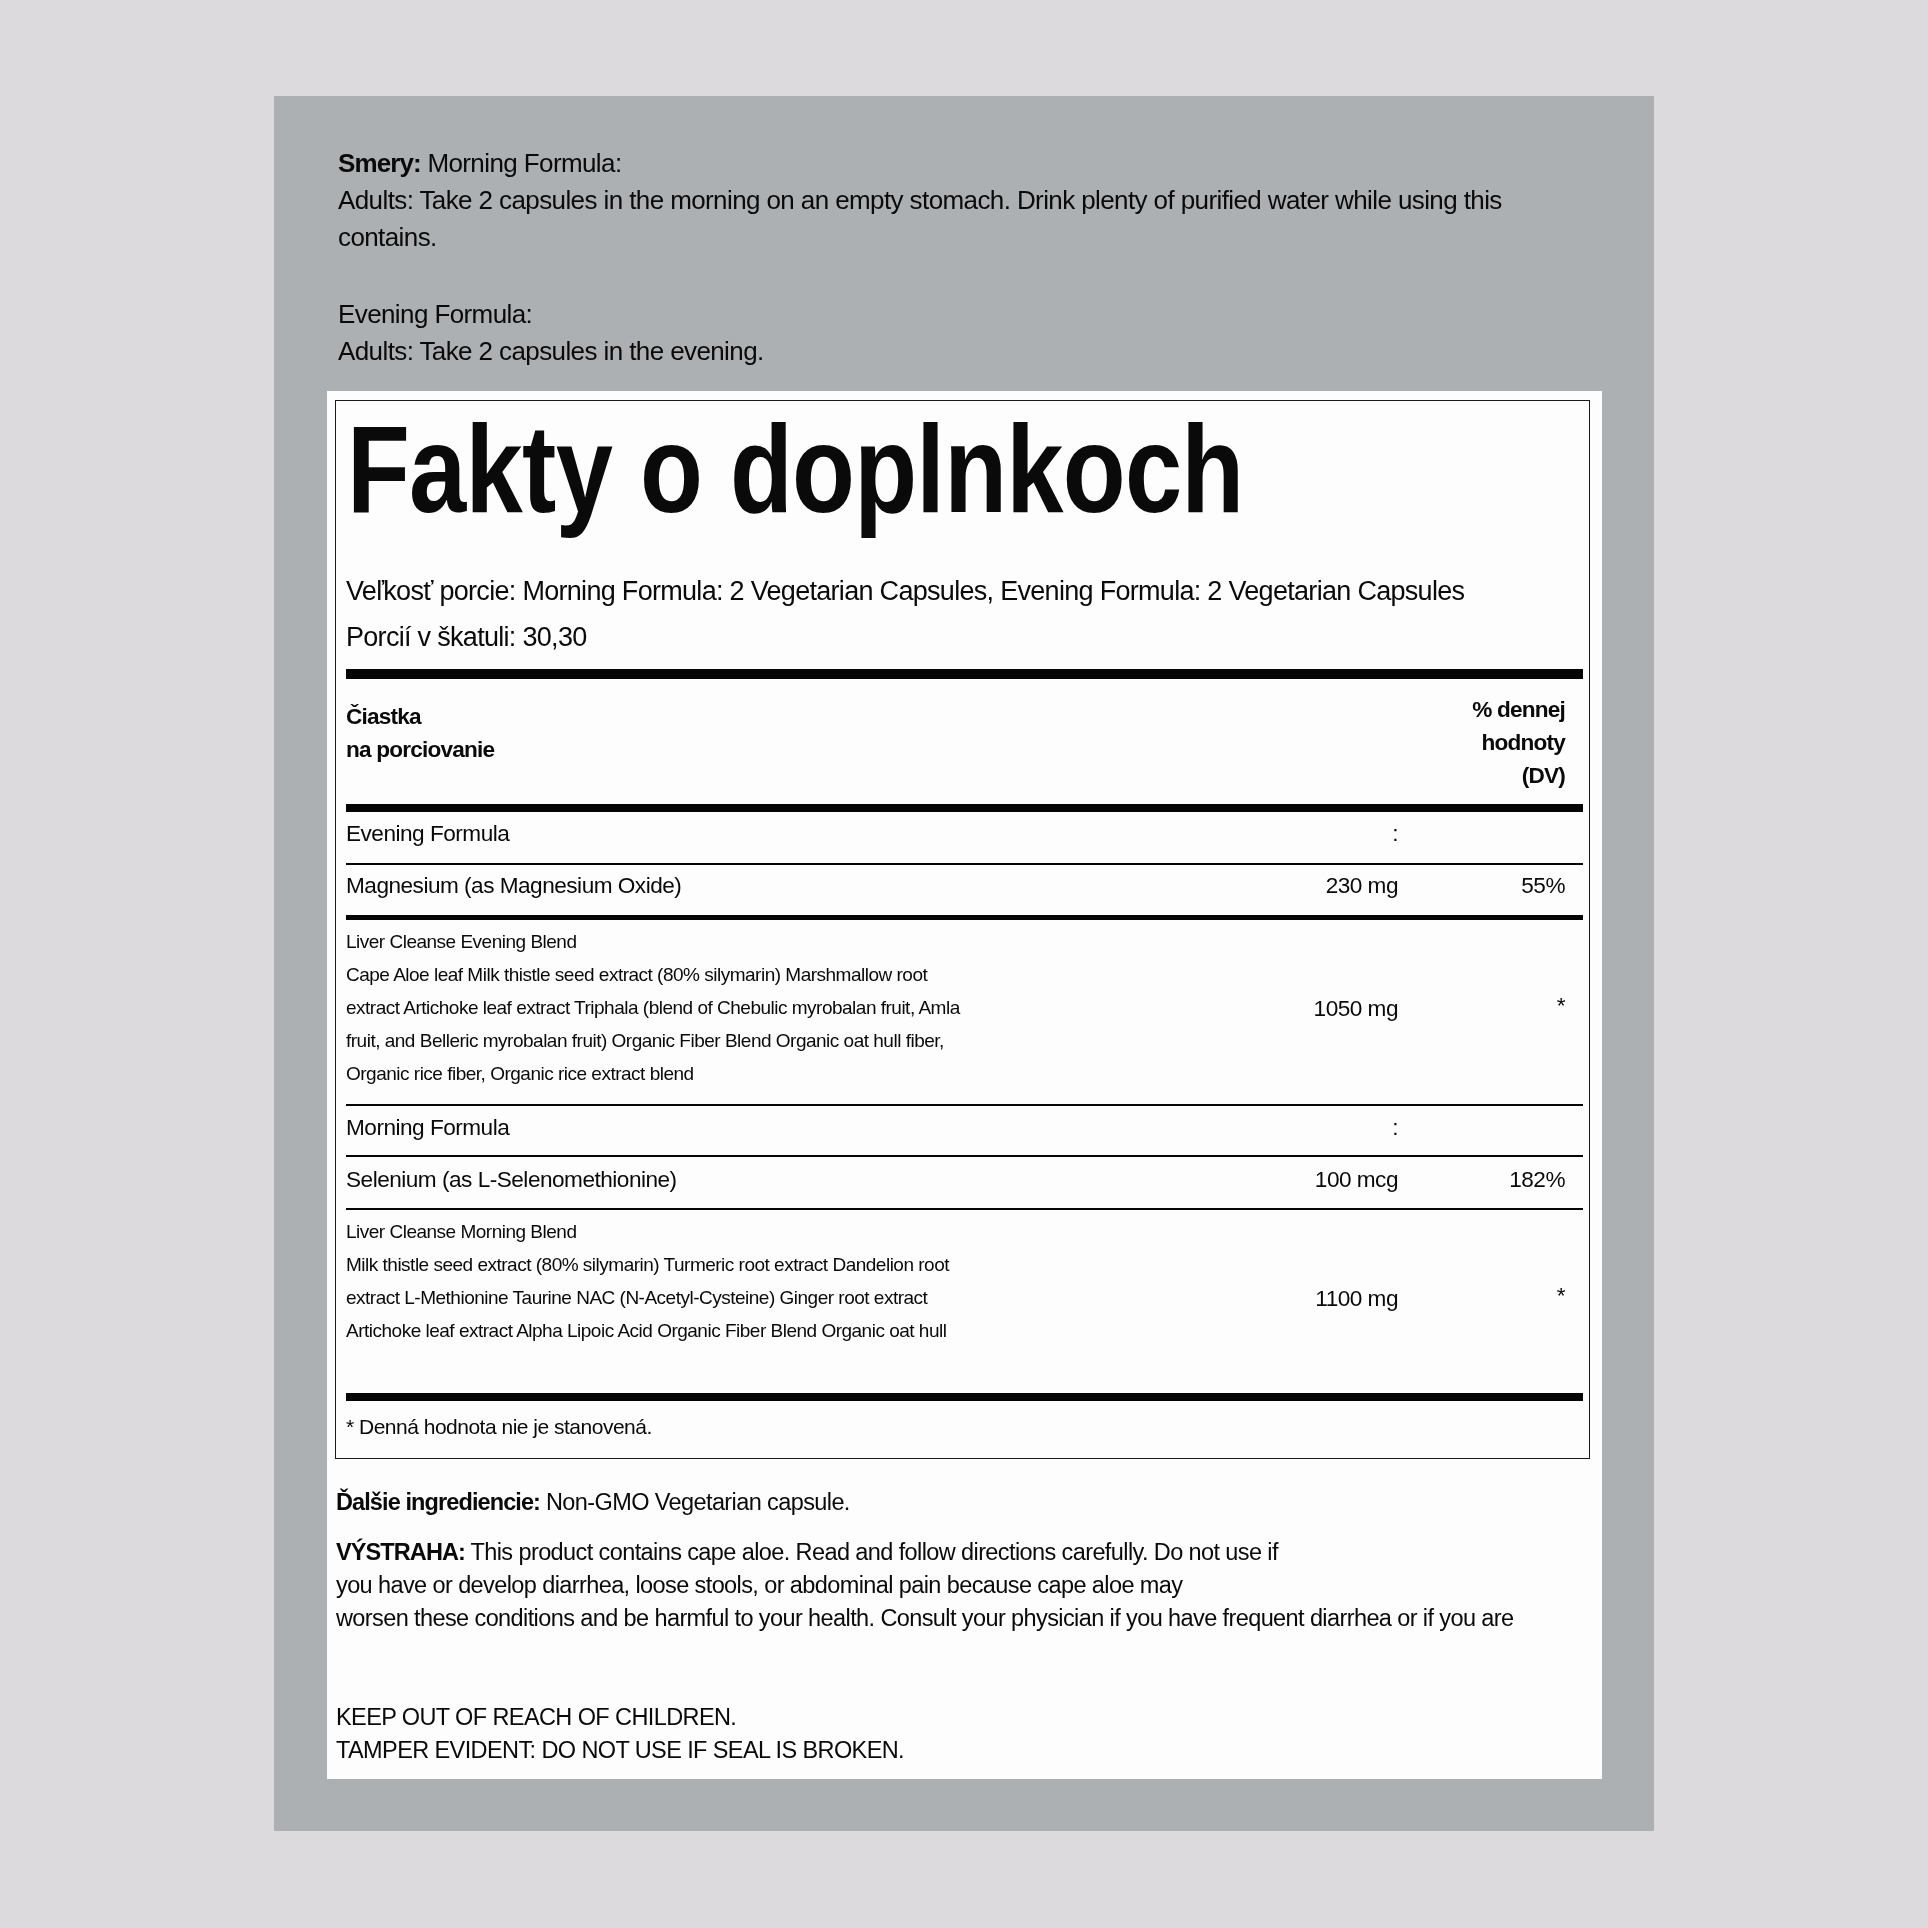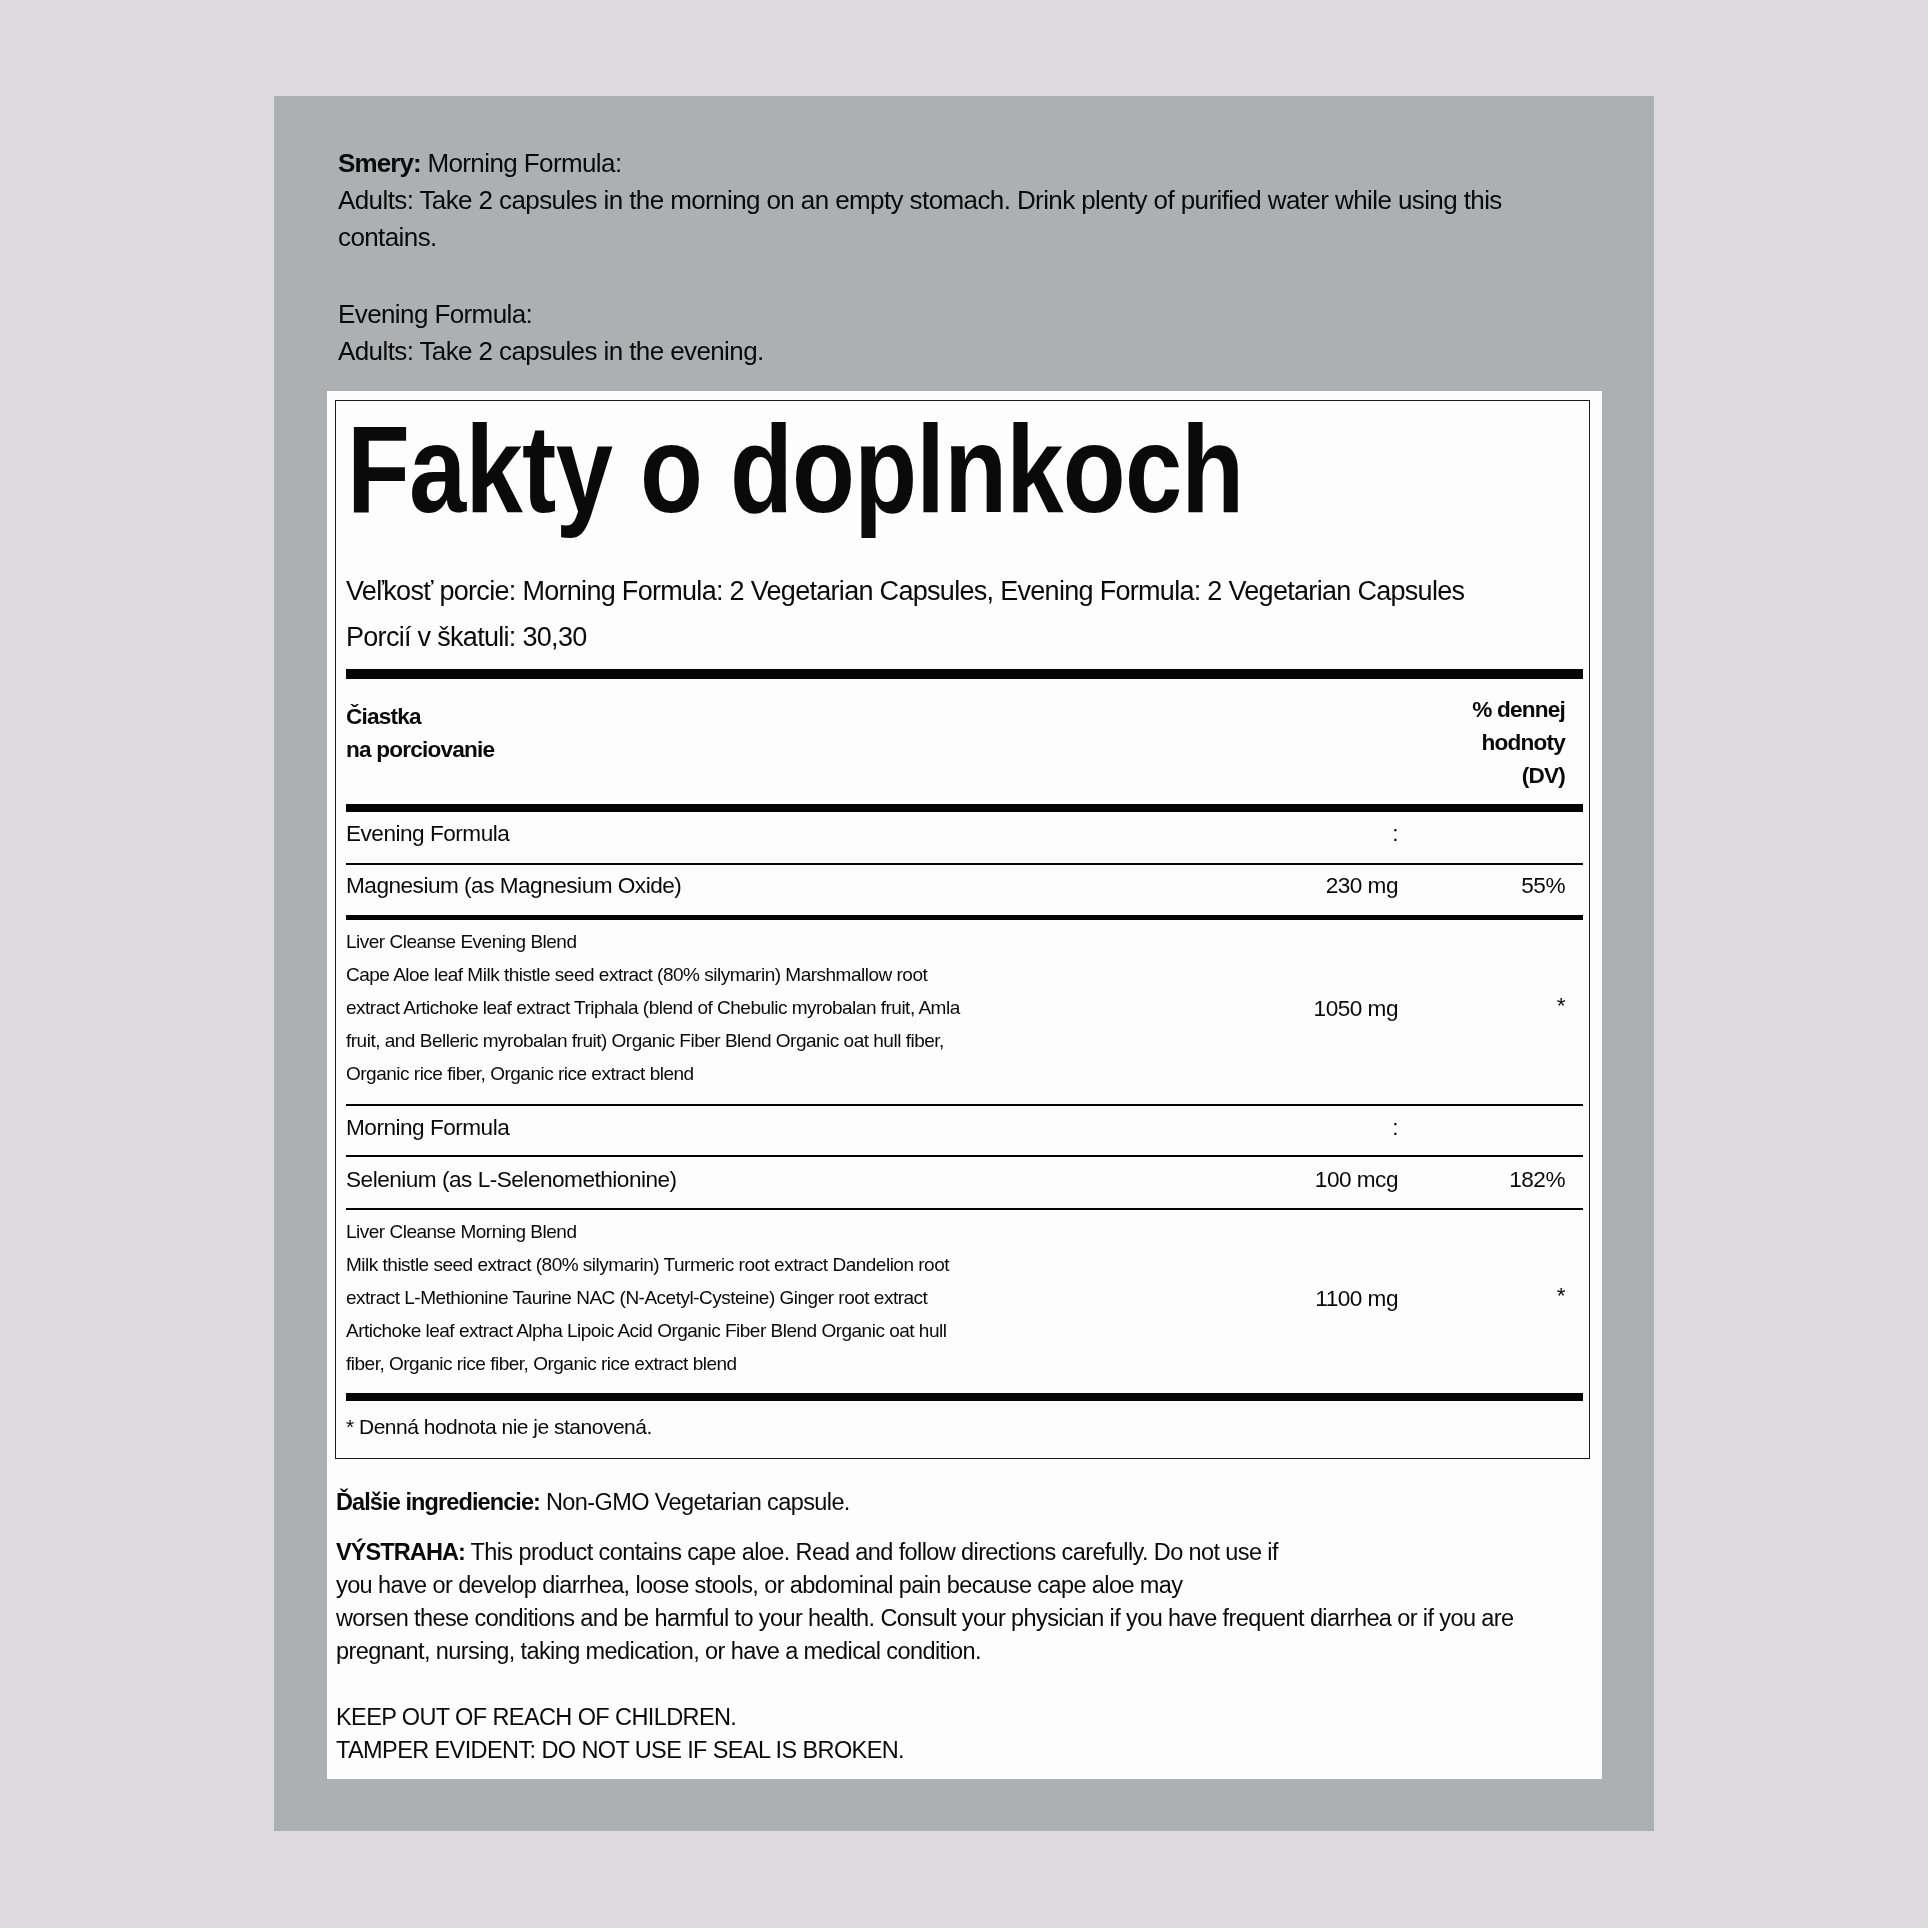--- a/index.html
+++ b/index.html
@@ -113,39 +113,37 @@
 <div class="cell" style="left:346px;top:1163px;">Selenium (as L-Selenomethionine)</div>
 <div class="cell amt" style="top:1163px;">100 mcg</div>
 <div class="cell dv" style="top:1163px;">182%</div>
 <div class="rule" style="top:1208px;height:1.9px;"></div>
 
 <div class="blend" style="top:1215px;">
   <div>Liver Cleanse Morning Blend</div>
   <div>Milk thistle seed extract (80% silymarin) Turmeric root extract Dandelion root</div>
   <div>extract L-Methionine Taurine NAC (N-Acetyl-Cysteine) Ginger root extract</div>
   <div>Artichoke leaf extract Alpha Lipoic Acid Organic Fiber Blend Organic oat hull</div>
-  <div>fiber, Organic rice fiber, Organic rice extract blend</div>
 </div>
 <div class="cell amt" style="top:1282px;">1100 mg</div>
 <div class="cell dv" style="top:1279px;">*</div>
 
 <div class="rule" style="top:1393px;height:7.5px;"></div>
 
 <div class="footnote">* Denná hodnota nie je stanovená.</div>
 
 <div class="below" style="top:1486px;">
   <span class="bold">Ďalšie ingrediencie:</span>
   <span>Non-GMO Vegetarian capsule.</span>
 </div>
 
 <div class="below" style="top:1536px;">
   <div>
     <span class="bold">VÝSTRAHA:</span>
     <span>This product contains cape aloe. Read and follow directions carefully. Do not use if</span>
   </div>
   <div>you have or develop diarrhea, loose stools, or abdominal pain because cape aloe may</div>
   <div>worsen these conditions and be harmful to your health. Consult your physician if you have frequent diarrhea or if you are</div>
-  <div>pregnant, nursing, taking medication, or have a medical condition.</div>
 </div>
 
 <div class="below" style="top:1701px;">KEEP OUT OF REACH OF CHILDREN.</div>
 <div class="below" style="top:1734px;">TAMPER EVIDENT: DO NOT USE IF SEAL IS BROKEN.</div>
 
 
 </body></html>

